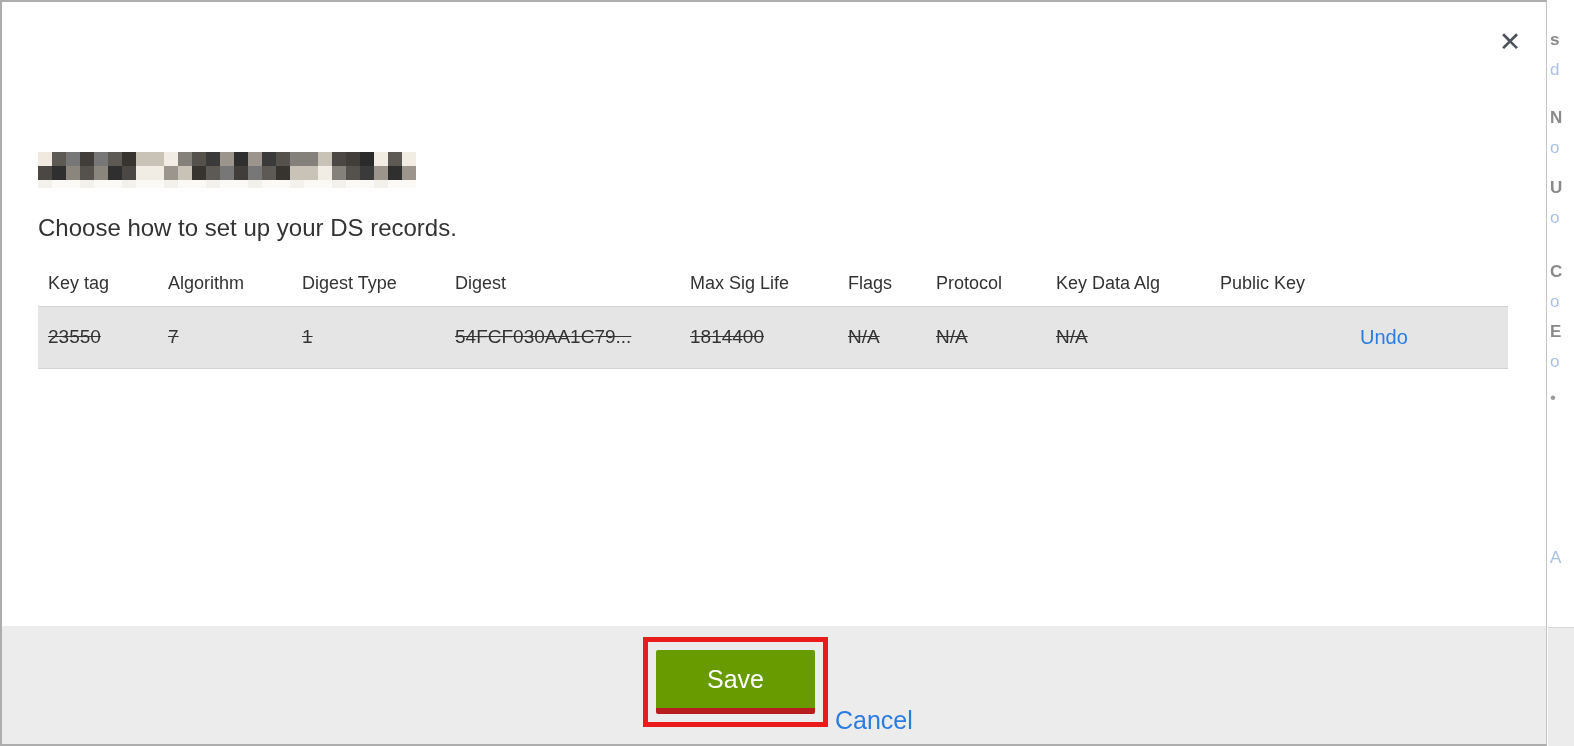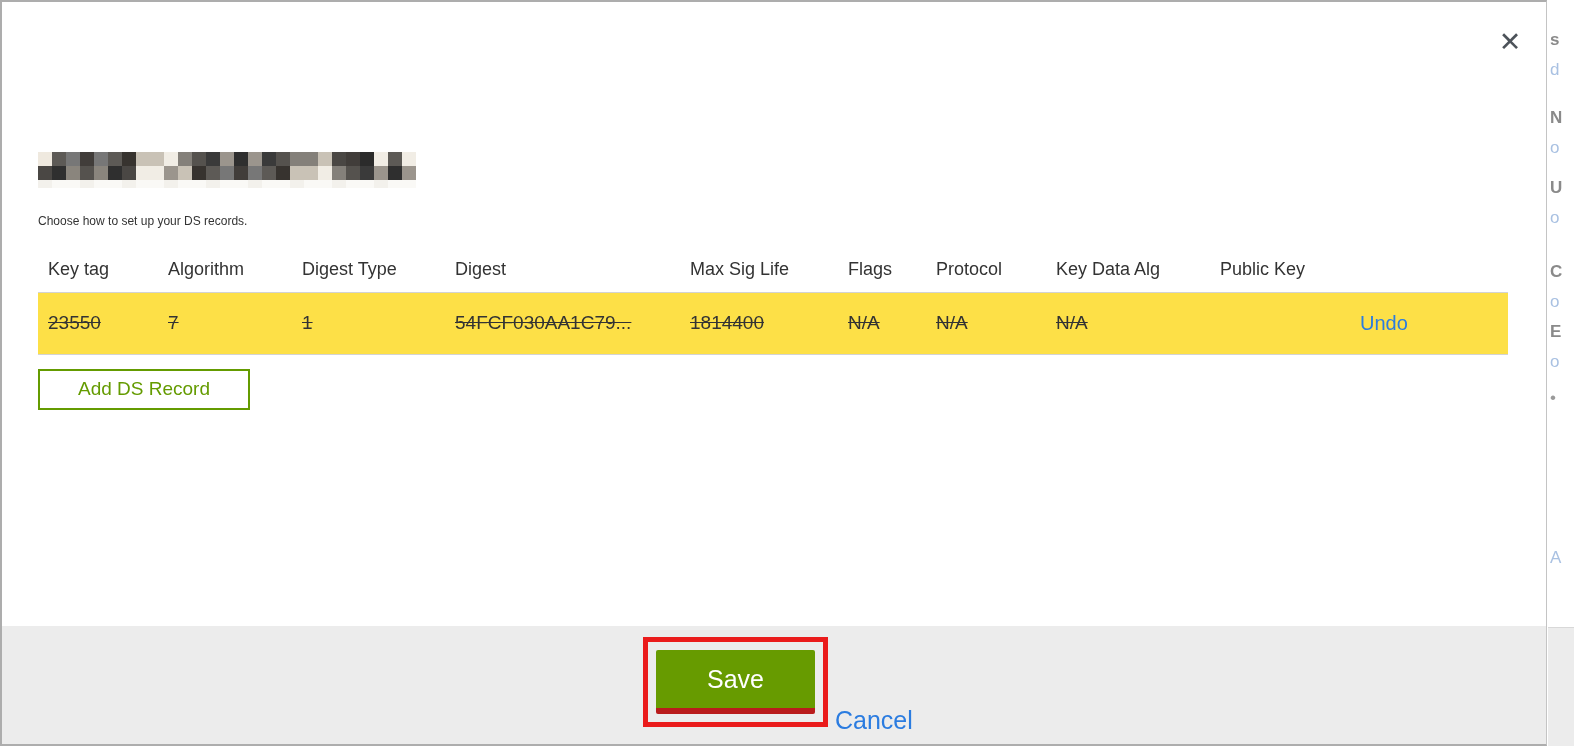--- a/index.html
+++ b/index.html
@@ -24,37 +24,37 @@
     position:absolute; top:24px; right:20px; width:32px; height:32px;
     font-size:27px; line-height:32px; text-align:center; color:#4d535a;
     font-weight:bold; cursor:pointer;
   }
 
   .domain-redacted { margin:150px 0 0 36px; width:382px; height:36px; position:relative; }
   .domain-redacted .mrow { display:flex; }
   .domain-redacted .mcell { width:14px; height:14px; flex:0 0 14px; }
   .domain-redacted .mrow.faint .mcell { height:8px; }
 
-  .instruction { margin:26px 0 0 36px; font-size:12px; color:#333; }
+  .instruction { margin:26px 0 0 36px; font-size:24px; color:#333; }
 
   
   .ds-table {
     margin:20px 0 0 36px; width:1470px; border-collapse:collapse;
     table-layout:fixed; font-size:19px; color:#333;
   }
   .ds-table thead th {
     font-weight:normal; font-size:18px; text-align:left; color:#333;
     height:44px; vertical-align:middle; border-bottom:1px solid #d3d3d3;
     white-space:nowrap;
   }
   .ds-table td {
     height:62px; vertical-align:middle; white-space:nowrap; overflow:hidden;
   }
   .ds-table th:first-child, .ds-table td:first-child { padding-left:10px; }
-  .ds-table tbody tr.striped { background:#fde047; }
+  .ds-table tbody tr.striped { background:#e5e5e5; }
   .ds-table tbody tr:last-child td { border-bottom:1px solid #d3d3d3; }
   .ds-table td.strike { text-decoration:line-through; }
   .ds-table td.action { padding-right:32px; text-decoration:none; }
   a.link { color:#2b7ce0; text-decoration:none; font-size:20px; cursor:pointer; }
 
   .add-btn {
     margin:14px 0 0 36px; display:inline-block; width:212px; height:41px;
     background:#fff; border:2px solid #649b00; color:#649b00;
     font-size:19px; font-family:inherit; cursor:pointer;
   }
@@ -231,21 +231,20 @@
         <td class="strike">1814400</td>
         <td class="strike">N/A</td>
         <td class="strike">N/A</td>
         <td class="strike">N/A</td>
         <td class="strike"></td>
         <td class="action"><a class="link">Undo</a></td>
       </tr>
     </tbody>
   </table>
 
-  <button class="add-btn">Add DS Record</button>
 
   <div class="modal-footer">
     <div class="annotation-box">
       <button class="save-btn">Save</button>
     </div>
     <a class="cancel-link">Cancel</a>
   </div>
 
 </div>
 

